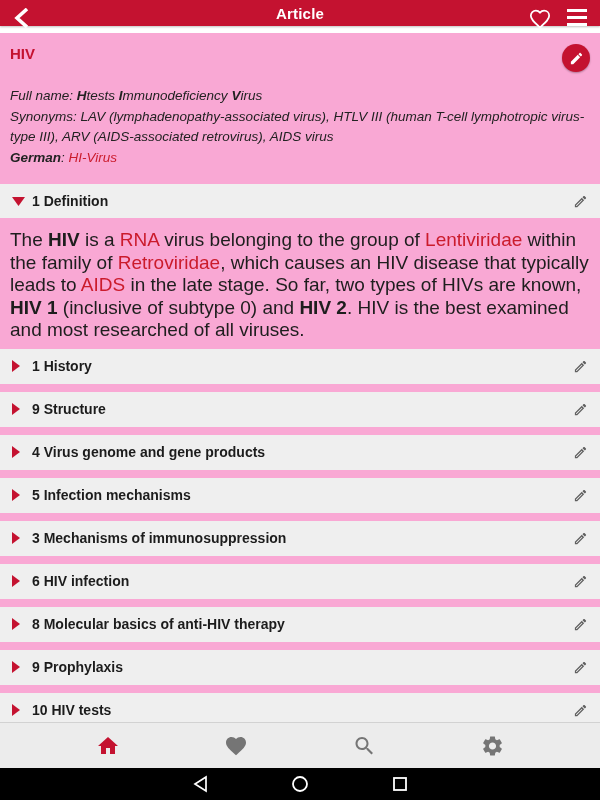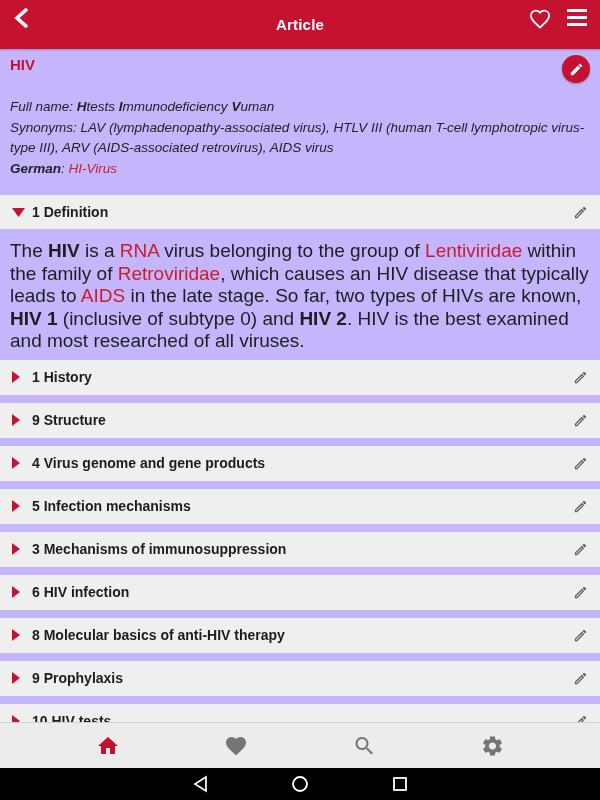--- a/index.html
+++ b/index.html
@@ -13,41 +13,41 @@
   }
   *{box-sizing:border-box;margin:0;padding:0;}
   html,body{width:600px;height:800px;overflow:hidden;}
   body{
     font-family:"Liberation Sans", sans-serif;
     background:#fff;
     position:relative;
   }
   
   .top-bar{
-    position:absolute;top:0;left:0;width:600px;height:49px;
+    position:absolute;top:0;left:0;width:600px;height:26px;
     background:var(--brand);
     display:flex;align-items:center;
     box-shadow:0 1px 2px rgba(0,0,0,.25);
     z-index:30;
   }
   .top-bar .title{
     position:absolute;left:0;right:0;text-align:center;
     color:#fff;font-weight:bold;font-size:15px;letter-spacing:.2px;
   }
   .bar-btn{
     position:absolute;top:0;height:35px;display:flex;align-items:center;justify-content:center;
     background:none;border:none;cursor:pointer;
   }
   .back-btn{left:6px;width:32px;}
   .fav-btn{right:44px;width:32px;}
   .menu-btn{right:8px;width:30px;}
   
   .content{
-    position:absolute;top:44px;left:0;width:600px;height:733px;
-    background:#c4b5fd;overflow:hidden;
+    position:absolute;top:33px;left:0;width:600px;height:733px;
+    background:#f9a8d4;overflow:hidden;
   }
   .article-header{padding:12px 10px 0 10px;position:relative;}
   .article-title{color:var(--brand);font-weight:bold;font-size:15px;}
   .edit-fab{
     position:absolute;top:11px;right:10px;width:28px;height:28px;border-radius:50%;
     background:var(--brand);border:none;display:flex;align-items:center;justify-content:center;
     cursor:pointer;box-shadow:0 1px 2px rgba(0,0,0,.3);
   }
   .meta{
     margin:24px 10px 0 10px;
@@ -132,21 +132,21 @@
     <button class="edit-fab">
       <span>
         <svg width="15" height="15" viewBox="0 0 24 24">
             <path d="M3 17.25V21h3.75L17.81 9.94l-3.75-3.75L3 17.25zM20.71 7.04c.39-.39.39-1.02 0-1.41l-2.34-2.34c-.39-.39-1.02-.39-1.41 0l-1.83 1.83 3.75 3.75 1.83-1.83z" fill="#fff"></path>
           </svg>
       </span>
     </button>
   </div>
 
   <div class="meta">
-    <div><span>Full name: </span><span class="b">H</span><span>tests </span><span class="b">I</span><span>mmunodeficiency </span><span class="b">V</span><span>uman</span></div>
+    <div><span>Full name: </span><span class="b">H</span><span>tests </span><span class="b">I</span><span>mmunodeficiency </span><span class="b">V</span><span>irus</span></div>
     <div><span>Synonyms: LAV (lymphadenopathy-associated virus), HTLV III (human T-cell lymphotropic virus-type III), ARV (AIDS-associated retrovirus), AIDS virus</span></div>
     <div><span class="b">German</span><span>: </span><span class="lnk">HI-Virus</span></div>
   </div>
 
   <div class="sections">
 
     <div class="row hdr">
       <span class="tri">
         <svg width="13" height="9" viewBox="0 0 13 9">
             <path d="M0 0 H13 L6.5 9 Z" fill="var(--brand)"></path>

